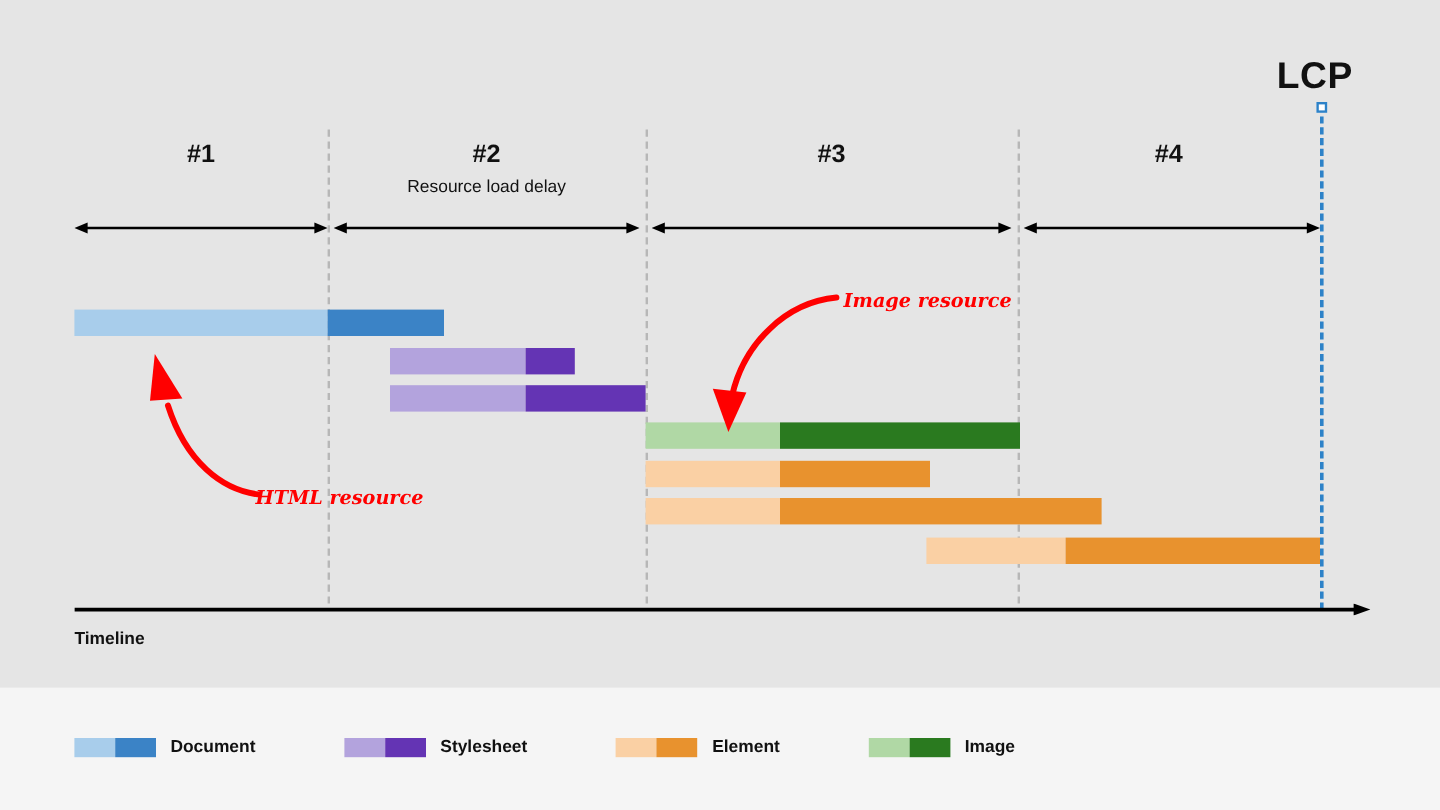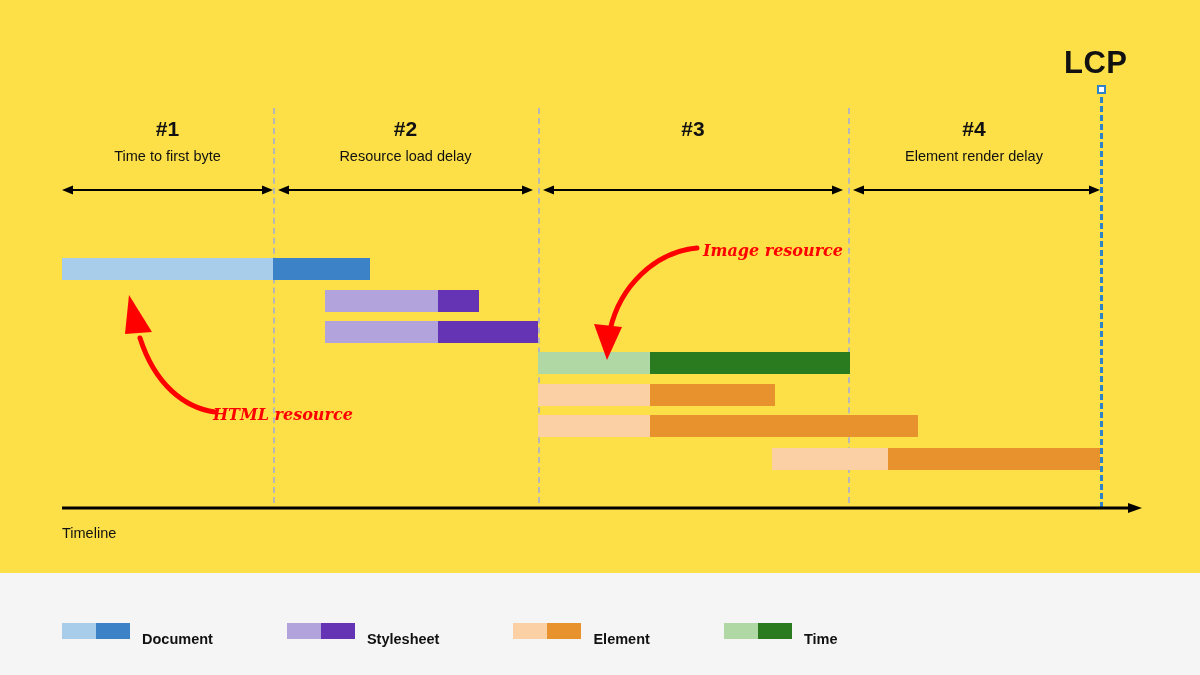--- a/index.html
+++ b/index.html
@@ -10,21 +10,21 @@
     width: 1200px;
     height: 675px;
     background: #ffffff;
     font-family: "Liberation Sans", sans-serif;
     overflow: hidden;
   }
   .stage {
     position: relative;
     width: 1200px;
     height: 675px;
-    background: #fde047;
+    background: #e5e5e5;
   }
 
   
   .plot {
     position: absolute;
     left: 0; top: 0;
     width: 1200px;
     height: 573px;
   }
 
@@ -104,21 +104,21 @@
     left: 62px;
     top: 503px;
     height: 10px;
   }
   .axis svg { display: block; }
   .axis-label {
     position: absolute;
     left: 62px;
     top: 525px;
     font-size: 14.5px;
-    font-weight: normal;
+    font-weight: bold;
     color: #111111;
   }
 
   
   .annot {
     position: absolute;
     color: #ff0000;
     font-family: "DejaVu Serif", serif;
     font-style: italic;
     font-weight: bold;
@@ -160,52 +160,49 @@
   .legend-swatch span {
     display: block;
     width: 50%;
     height: 100%;
   }
   .legend-text {
     font-size: 14.5px;
     font-weight: bold;
     color: #111111;
     white-space: nowrap;
-    margin-top: 16px;
   }
 </style>
 </head>
 <body>
 
 <div class="stage">
 
   <div class="plot">
 
     <div class="divider" style="left:273px;"></div>
     <div class="divider" style="left:538px;"></div>
     <div class="divider" style="left:848px;"></div>
 
     <div class="lcp-line" style="left:1100px;"></div>
     <div class="lcp-marker" style="left:1097px; top:85px;"></div>
     <div class="lcp-label" style="left:1064px; top:45px;">LCP</div>
 
     <div class="phase" style="left:62px; width:211px;">
       <div class="phase-num">#1</div>
-      <div class="phase-label">Time to first byte</div>
     </div>
     <div class="phase" style="left:273px; width:265px;">
       <div class="phase-num">#2</div>
       <div class="phase-label">Resource load delay</div>
     </div>
     <div class="phase" style="left:538px; width:310px;">
       <div class="phase-num">#3</div>
     </div>
     <div class="phase" style="left:848px; width:252px;">
       <div class="phase-num">#4</div>
-      <div class="phase-label">Element render delay</div>
     </div>
 
     <div class="phase-arrow" style="left:62px; width:211px;">
       <svg width="211" height="12" viewBox="0 0 211 12">
         <line x1="8" y1="6" x2="203" y2="6" stroke="#000" stroke-width="2"></line>
         <polygon points="0,6 11,1.5 11,10.5" fill="#000"></polygon>
         <polygon points="211,6 200,1.5 200,10.5" fill="#000"></polygon>
       </svg>
     </div>
     <div class="phase-arrow" style="left:278px; width:255px;">
@@ -316,19 +313,19 @@
             <span style="background:#e8922e;"></span>
         </span>
         <span class="legend-text">Element</span>
       </div>
 
       <div class="legend-item">
         <span class="legend-swatch">
           <span style="background:#b0d8a5;"></span>
             <span style="background:#2a7a1f;"></span>
         </span>
-        <span class="legend-text">Time</span>
+        <span class="legend-text">Image</span>
       </div>
 
     </div>
   </div>
 
 </div>
 
 </body></html>

